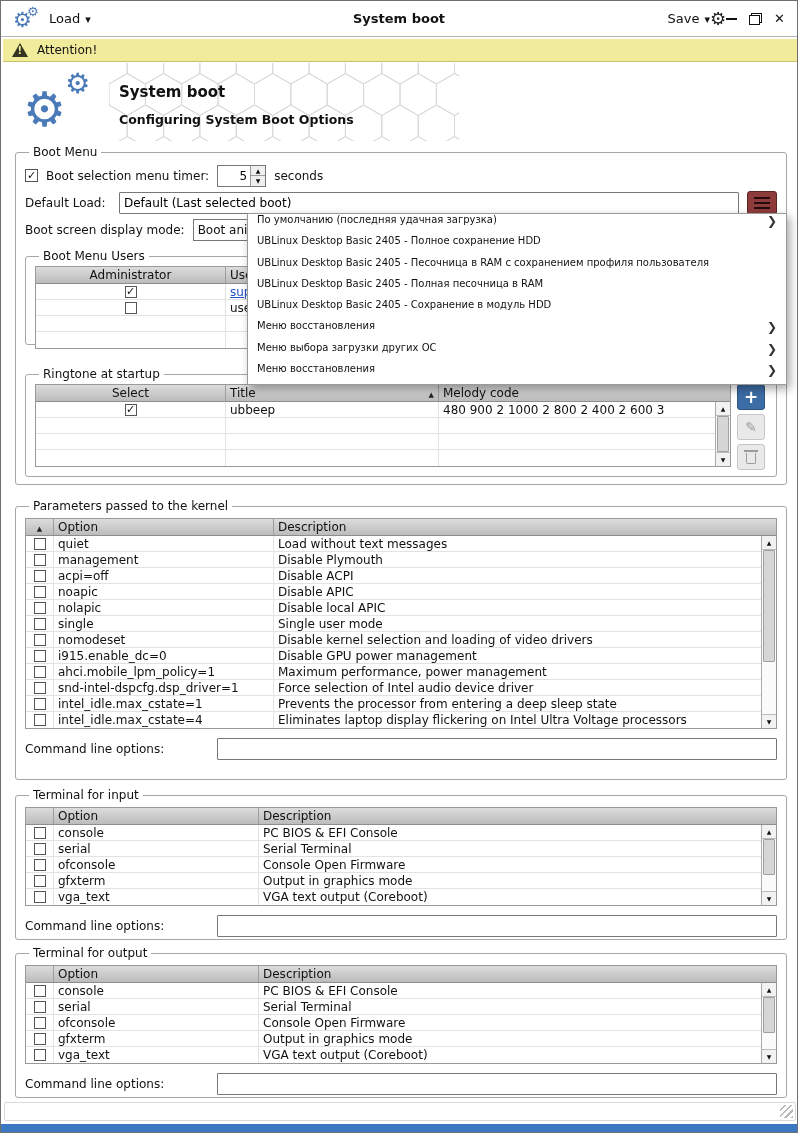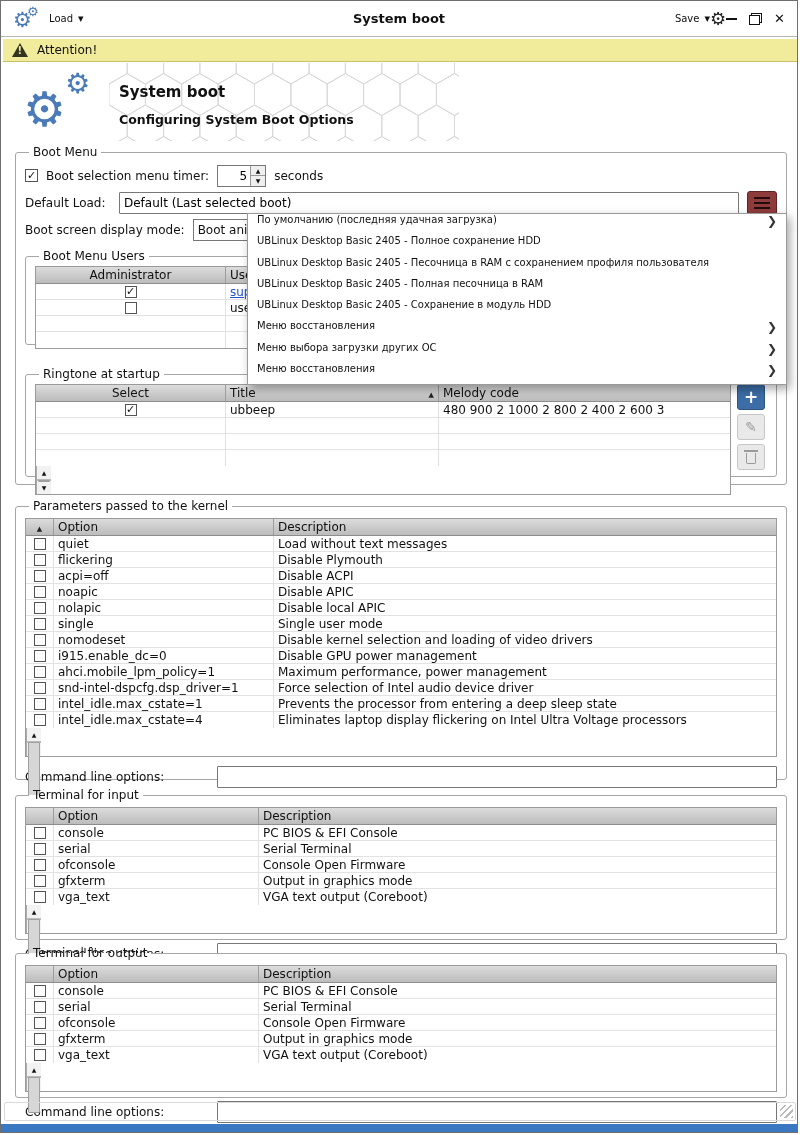--- a/index.html
+++ b/index.html
@@ -6,21 +6,21 @@
   html,body { background:#fff; }
   body { font-family:"DejaVu Sans", sans-serif; font-size:12px; color:#111; }
 
   .win { position:relative; width:798px; height:1133px; border:1px solid #6f6f6f; background:#fff; overflow:hidden; }
 
   
   .titlebar { position:absolute; left:0; top:0; width:100%; height:36px; display:flex; align-items:center; padding:0 12px; border-bottom:1px solid #b5b5b5; background:#fff; }
   .app-gears { position:relative; width:30px; height:28px; color:#4a7ab8; flex:none; }
   .app-gears::before { content:"⚙"; font-size:21px; position:absolute; left:0; top:3px; }
   .app-gears::after  { content:"⚙"; font-size:13px; position:absolute; left:14px; top:-1px; }
-  .menu-btn { display:flex; align-items:center; gap:5px; font-size:10px; cursor:default; }
+  .menu-btn { display:flex; align-items:center; gap:5px; font-size:13px; cursor:default; }
   .caret::before { content:"▾"; font-size:11px; }
   .tb-title { position:absolute; left:0; right:0; text-align:center; font-weight:bold; font-size:13px; pointer-events:none; }
   .tb-right { margin-left:auto; display:flex; gap:0; position:relative; z-index:1; }
   .settings-gear::before { content:"⚙"; font-size:18px; color:#222; }
   .win-btns { display:flex; align-items:center; gap:12px; }
   .ico-min { width:11px; height:2px; background:#111; display:inline-block; }
   .ico-max { width:13px; height:12px; position:relative; display:inline-block; }
   .ico-max::after  { content:""; position:absolute; right:0; top:0; width:9px; height:8px; border:1px solid #111; }
   .ico-max::before { content:""; position:absolute; left:0; bottom:0; width:9px; height:8px; border:1px solid #111; background:#fff; z-index:1; }
   .ico-close::before { content:"✕"; font-size:13px; }
@@ -81,21 +81,21 @@
   .thead { display:flex; height:17px; background:linear-gradient(#dcdcdc,#bcbcbc); border-bottom:1px solid #8d8d8d; }
   .th { display:flex; align-items:center; font-size:12px; padding:0 4px; border-right:1px solid #9d9d9d; overflow:hidden; white-space:nowrap; }
   .th:last-child { border-right:none; }
   .trow { display:flex; height:16px; border-bottom:1px solid #e2e2e2; }
   .trow:last-child { border-bottom:none; }
   .td { display:flex; align-items:center; padding:0 4px; border-right:1px solid #e2e2e2; overflow:hidden; white-space:nowrap; }
   .td:last-child { border-right:none; }
   .center { justify-content:center; }
   .sort-ico::before { content:"▲"; font-size:7px; color:#222; }
   .sort-right { margin-left:auto; }
-  .tbody-wrap { display:flex;flex-direction:column; }
+  .tbody-wrap { display:flex; }
   .tbody { flex:1; }
   .ulink { color:#2453c4; text-decoration:underline; }
 
   .w-admin { width:190px; } .w-user { flex:1; }
   .w-select { width:190px; } .w-title { width:213px; } .w-mel { flex:1; }
   .w-chk { width:28px; justify-content:center; }
   .w-opt { width:220px; } .w-opt2 { width:205px; } .w-desc { flex:1; }
 
   
   .vscroll { width:15px; border-left:1px solid #ababab; background:#f7f7f7; display:flex; flex-direction:column; flex:none; }
@@ -359,21 +359,21 @@
               <span class="td w-chk">
                 <span class="cb small"></span>
               </span>
               <span class="td w-opt">quiet</span>
               <span class="td w-desc">Load without text messages</span>
             </div>
           <div class="trow">
               <span class="td w-chk">
                 <span class="cb small"></span>
               </span>
-              <span class="td w-opt">flickering</span>
+              <span class="td w-opt">management</span>
               <span class="td w-desc">Disable Plymouth</span>
             </div>
           <div class="trow">
               <span class="td w-chk">
                 <span class="cb small"></span>
               </span>
               <span class="td w-opt">acpi=off</span>
               <span class="td w-desc">Disable ACPI</span>
             </div>
           <div class="trow">

